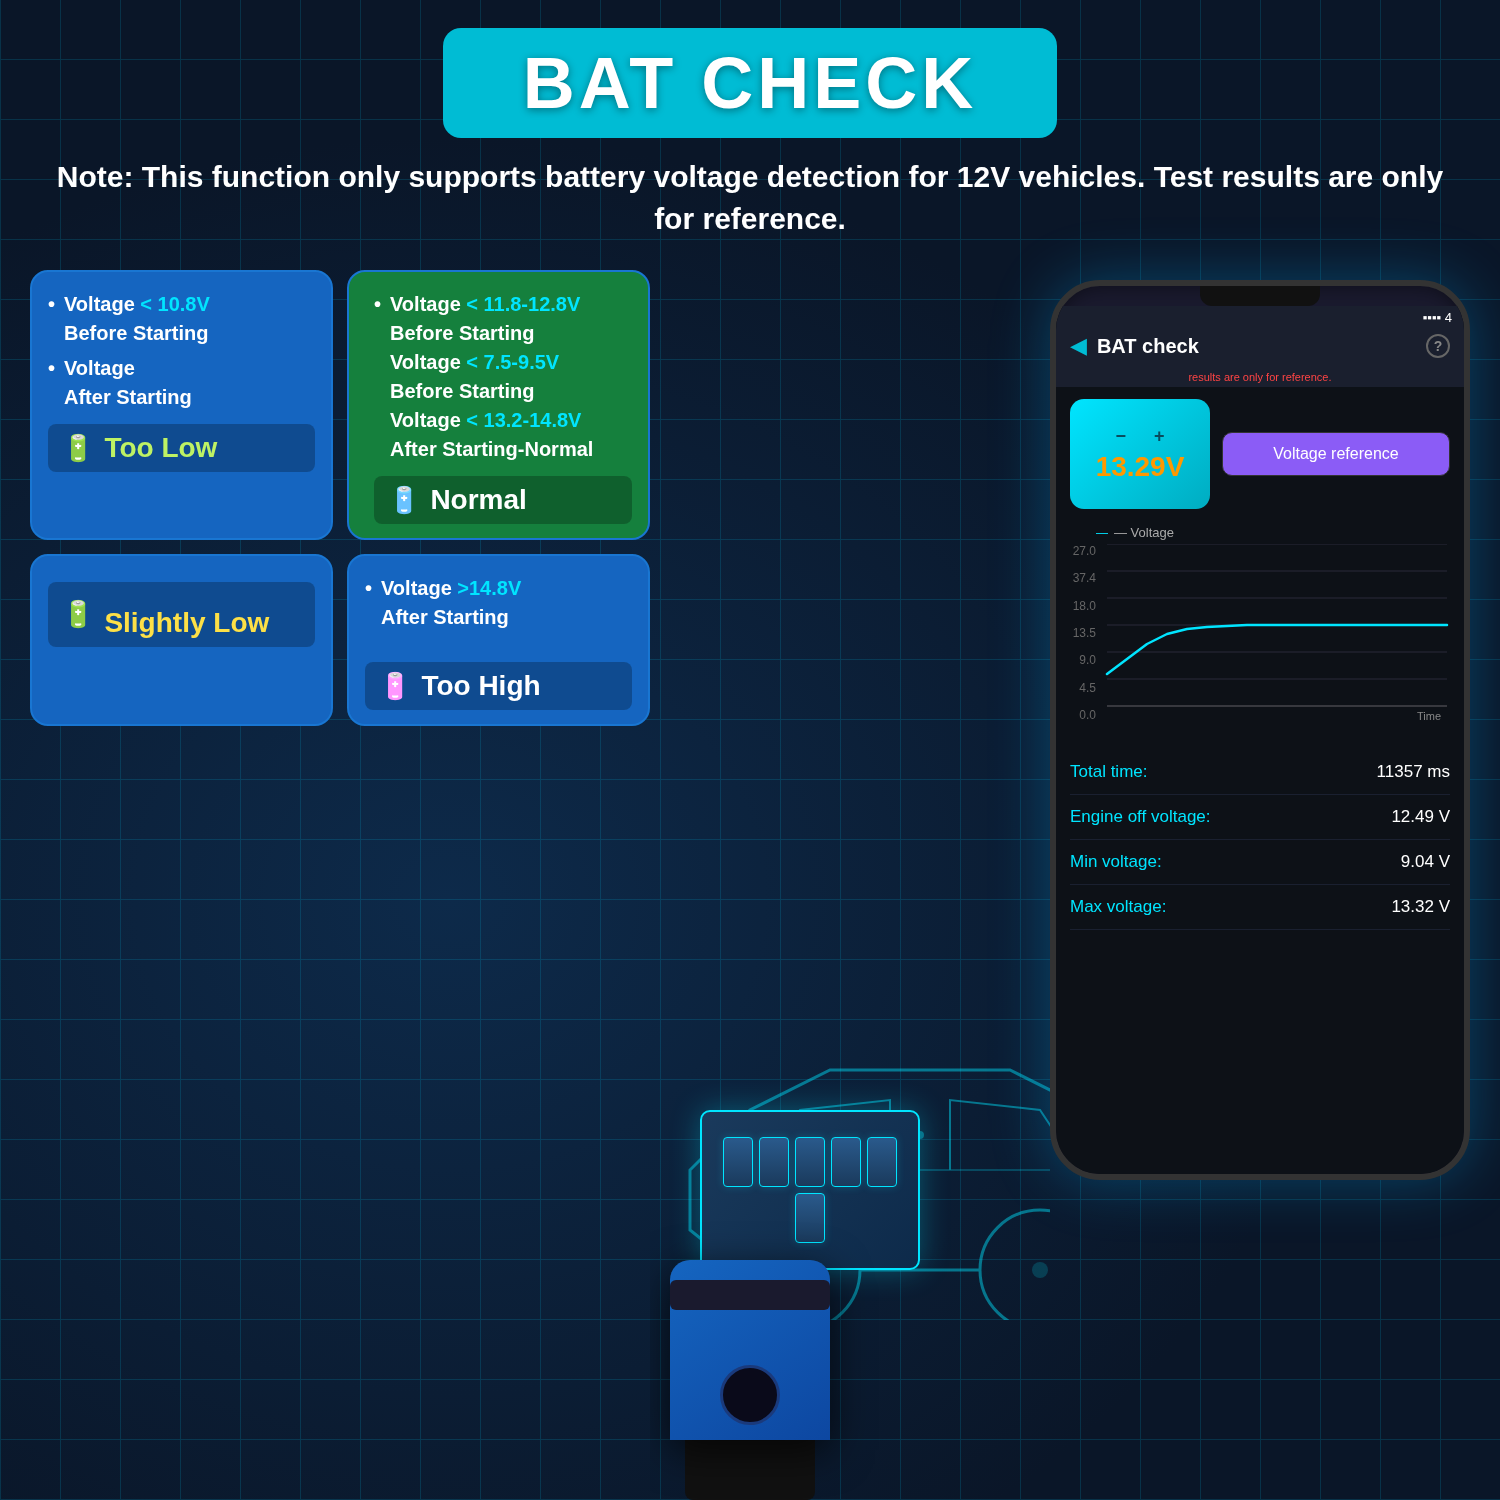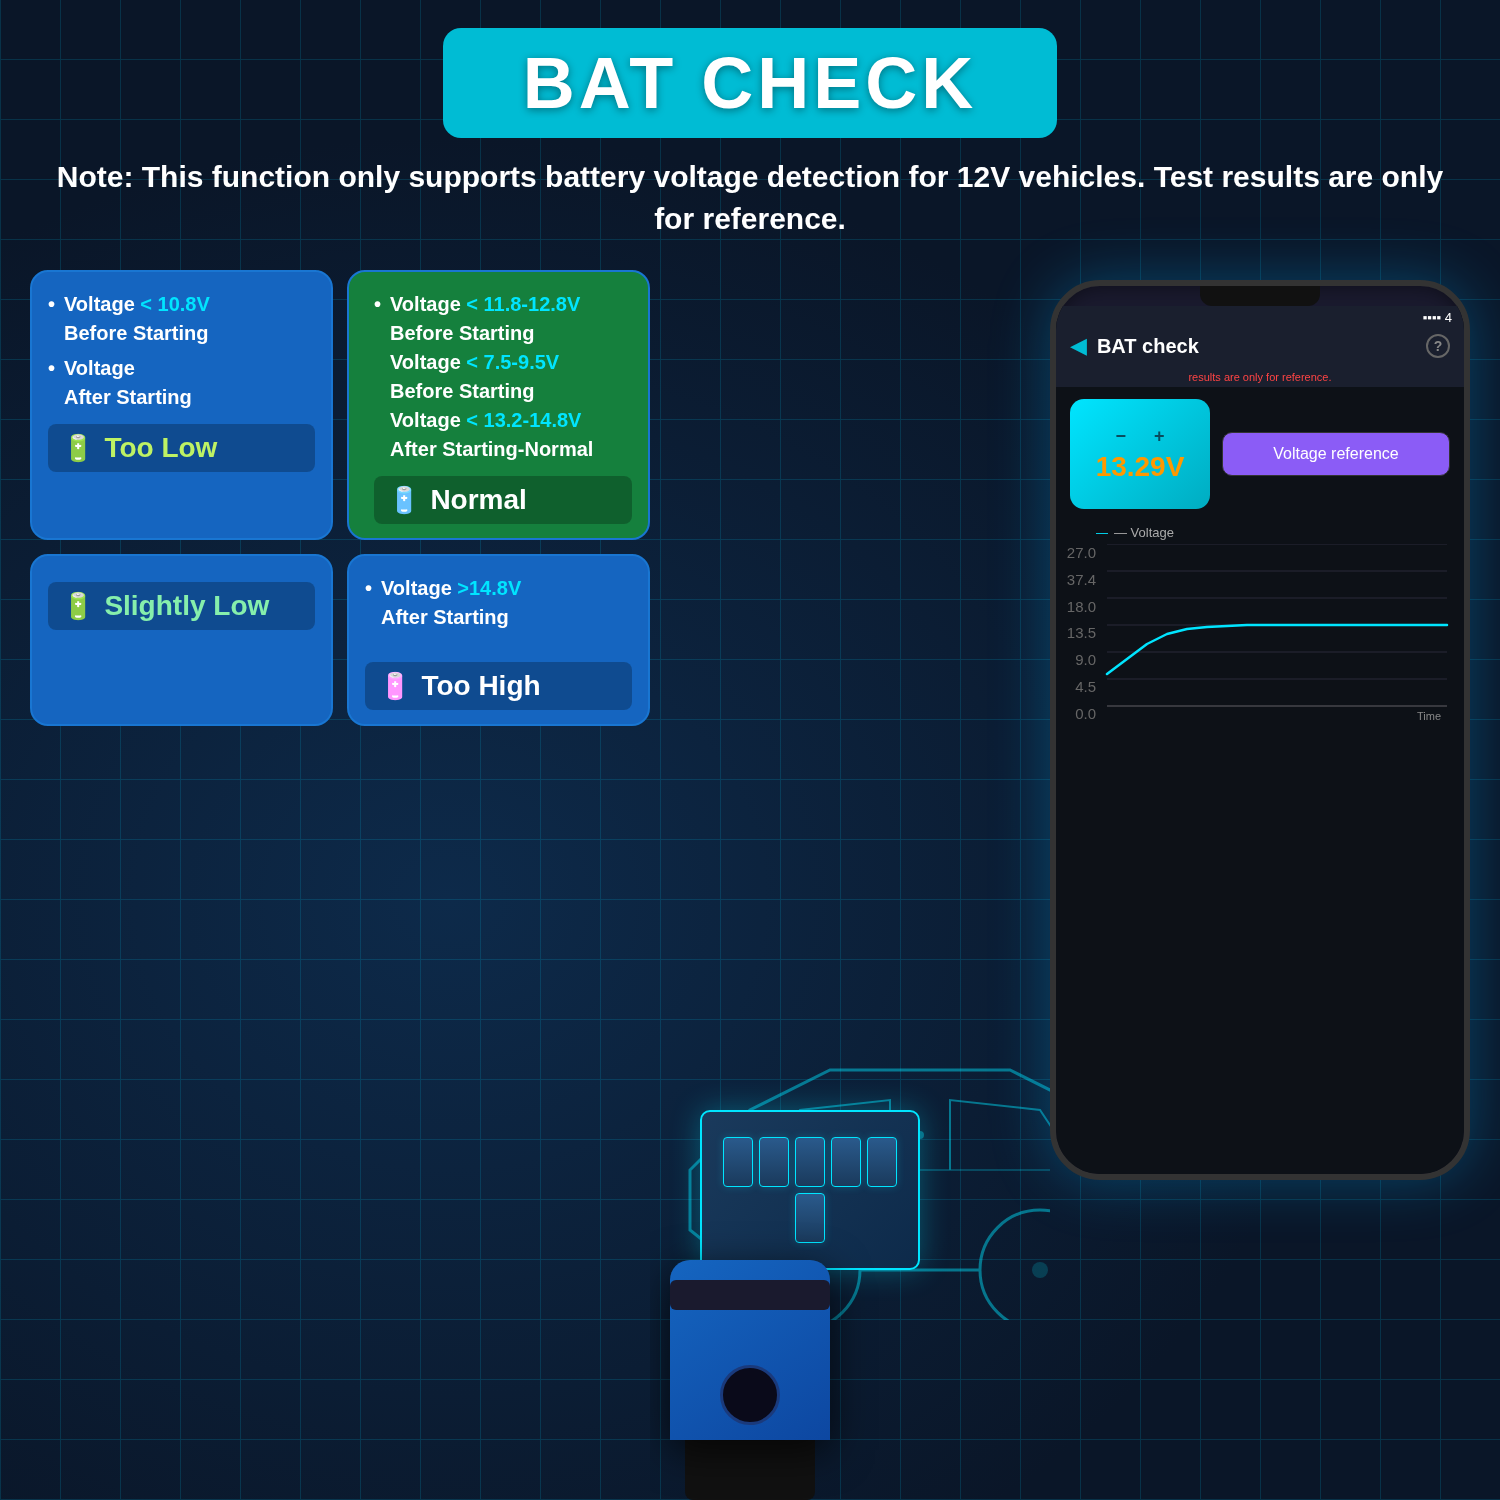--- a/index.html
+++ b/index.html
@@ -299,21 +299,21 @@
     .chart-container {
       display: flex;
       gap: 4px;
     }
 
     .chart-y-axis {
       display: flex;
       flex-direction: column;
       justify-content: space-between;
       color: #666;
-      font-size: 15px;
+      font-size: 12px;
       text-align: right;
       min-width: 30px;
       padding-bottom: 16px;
       align-items: flex-end;
     }
 
     .chart-svg-wrap {
       flex: 1;
       position: relative;
     }
@@ -429,21 +429,21 @@
         </ul>
         <div class="status-bar status-normal">
           <span class="status-icon" style="font-size:26px; filter: hue-rotate(120deg);">🔋</span>
           <span class="status-label" style="color:#fff;font-size:28px;font-weight:800;">Normal</span>
         </div>
       </div>
 
       <div class="info-card" style="background:#1565c0; border-color:#1976d2;">
         <div class="status-bar status-slightly-low">
           <span class="status-icon" style="font-size:26px;">🔋</span>
-          <span class="status-label" style="color:#86efac;font-size:28px;font-weight:800;">Slightly Low</span>
+          <span class="status-label" style="color:#fde047;font-size:28px;font-weight:800;margin-top:17px;">Slightly Low</span>
         </div>
       </div>
 
       <div class="info-card" style="background:#1565c0; border-color:#1976d2;">
         <ul>
           <li>
             Voltage <span style="color:#00e5ff;font-weight:700;">&gt;14.8V</span><br>
             After Starting
           </li>
         </ul>
@@ -549,19 +549,37 @@
                 <line x1="0" y1="162" x2="340" y2="162" stroke="#555" stroke-width="1"></line>
 
                 <polyline points="0,130 20,115 40,100 60,90 80,85 100,83 120,82 140,81 160,81 180,81 200,81 220,81 240,81 260,81 280,81 300,81 320,81 340,81" fill="none" stroke="#00e5ff" stroke-width="2.5" stroke-linecap="round" stroke-linejoin="round"></polyline>
 
                 <text x="310" y="176" fill="#888" font-size="11">Time</text>
               </svg>
             </div>
           </div>
         </div>
 
+        <div class="stats-section">
+          <div class="stat-row">
+            <span class="stat-label">Total time:</span>
+            <span class="stat-value">11357 ms</span>
+          </div>
+          <div class="stat-row">
+            <span class="stat-label">Engine off voltage:</span>
+            <span class="stat-value">12.49 V</span>
+          </div>
+          <div class="stat-row">
+            <span class="stat-label">Min voltage:</span>
+            <span class="stat-value">9.04 V</span>
+          </div>
+          <div class="stat-row">
+            <span class="stat-label">Max voltage:</span>
+            <span class="stat-value">13.32 V</span>
+          </div>
+        </div>
 
       </div>
     </div>
 
   </div>
 
 </div>
 
 </body></html>

